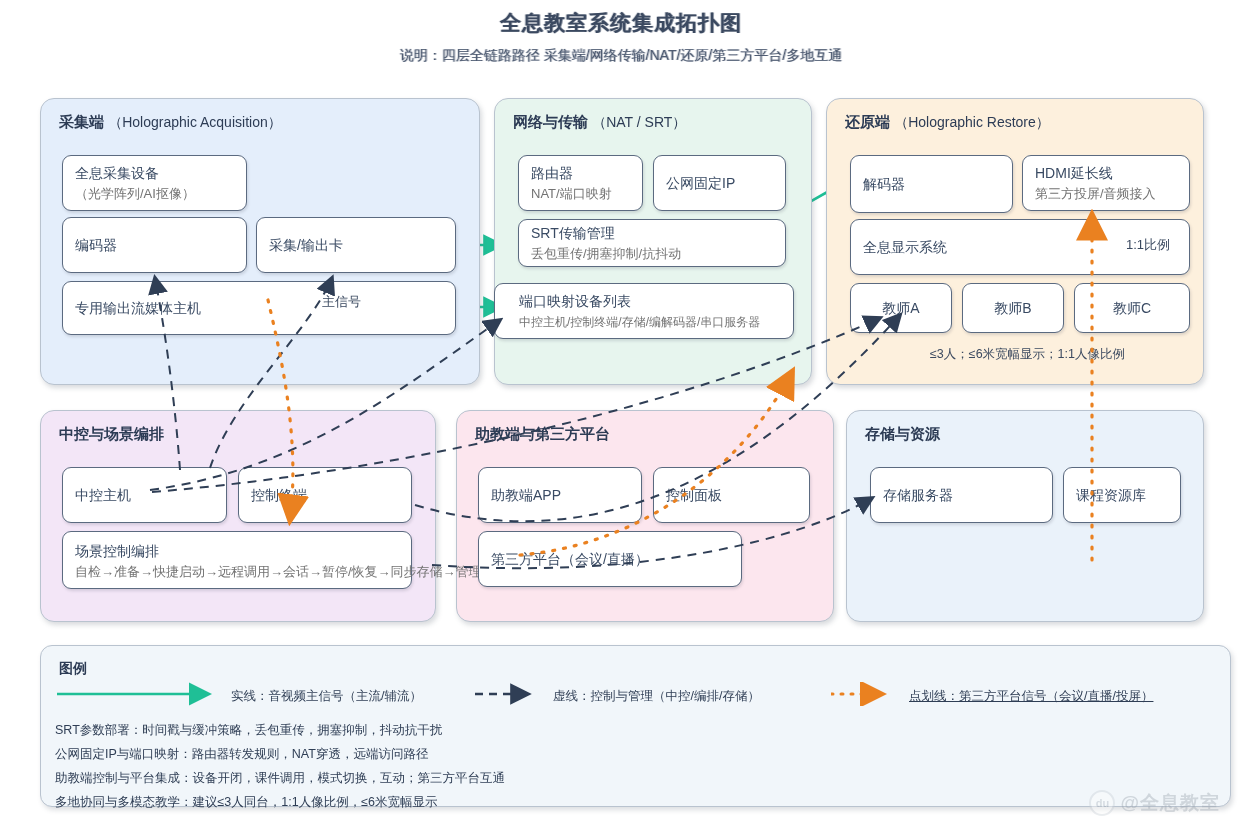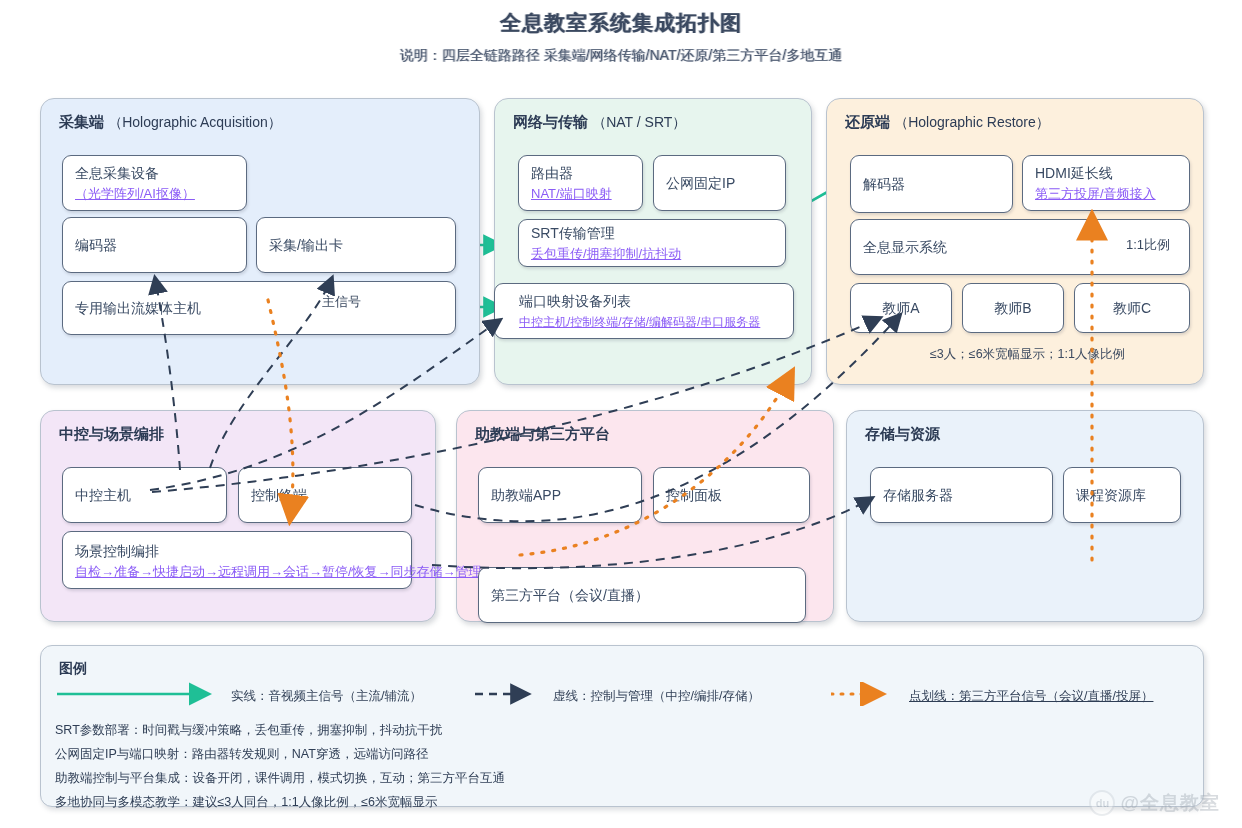--- a/index.html
+++ b/index.html
@@ -45,36 +45,37 @@
   .panel-title .en{font-weight:normal;font-size:14px;}
 
   .card{
     position:absolute;background:#fff;border:1px solid #5b6a80;
     border-radius:9px;box-shadow:1px 2px 3px rgba(70,80,95,.18);
     box-sizing:border-box;
     padding:9px 12px;
     z-index:3;
   }
   .card .l1{font-size:14px;color:#394a63;line-height:21px;white-space:nowrap;}
-  .card .l2{font-size:13px;color:#8b5cf6;line-height:20px;white-space:nowrap;text-decoration:underline;}
+  .card .l2{font-size:13px;color:#737373;line-height:20px;white-space:nowrap;}
   .card.vcenter{display:flex;flex-direction:column;justify-content:center;}
 
   .note{
     position:absolute;font-size:12.5px;color:#3c4a60;white-space:nowrap;z-index:4;
   }
   .inline-label{
     position:absolute;font-size:13px;color:#39485f;white-space:nowrap;z-index:4;
   }
 
   
   #legend{
     position:absolute;left:40px;top:645px;width:1162px;height:160px;
     background:#f1f6fa;border:1px solid #b9c3cf;border-radius:12px;
     box-shadow:2px 3px 5px rgba(80,90,105,.2);
     z-index:2;
+    padding-left:27px;
   }
   #legend .lg-title{position:absolute;left:18px;top:14px;font-size:14px;font-weight:bold;color:#2d3c55;}
   .lg-item{position:absolute;font-size:12.5px;color:#2f3e55;white-space:nowrap;}
   .lg-line{position:absolute;}
   .lg-rows{position:absolute;left:14px;top:72px;}
   .lg-rows div{font-size:12.5px;color:#2f3e55;line-height:24px;white-space:nowrap;}
 
   
   #watermark{
     position:absolute;right:22px;bottom:12px;z-index:6;
@@ -213,21 +214,21 @@
     <div class="panel-title">
       <span>助教端与第三方平台</span>
     </div>
   </div>
   <div class="card vcenter" style="left:478px;top:467px;width:164px;height:56px;">
     <div class="l1">助教端APP</div>
   </div>
   <div class="card vcenter" style="left:653px;top:467px;width:157px;height:56px;">
     <div class="l1">控制面板</div>
   </div>
-  <div class="card vcenter" style="left:478px;top:531px;width:328px;height:56px;margin-top:36px;">
+  <div class="card vcenter" style="left:478px;top:531px;width:264px;height:56px;">
     <div class="l1">第三方平台（会议/直播）</div>
   </div>
 
   <div class="panel" style="left:846px;top:410px;width:356px;height:210px;background:#eaf2fa;">
     <div class="panel-title">
       <span>存储与资源</span>
     </div>
   </div>
   <div class="card vcenter" style="left:870px;top:467px;width:183px;height:56px;">
     <div class="l1">存储服务器</div>

